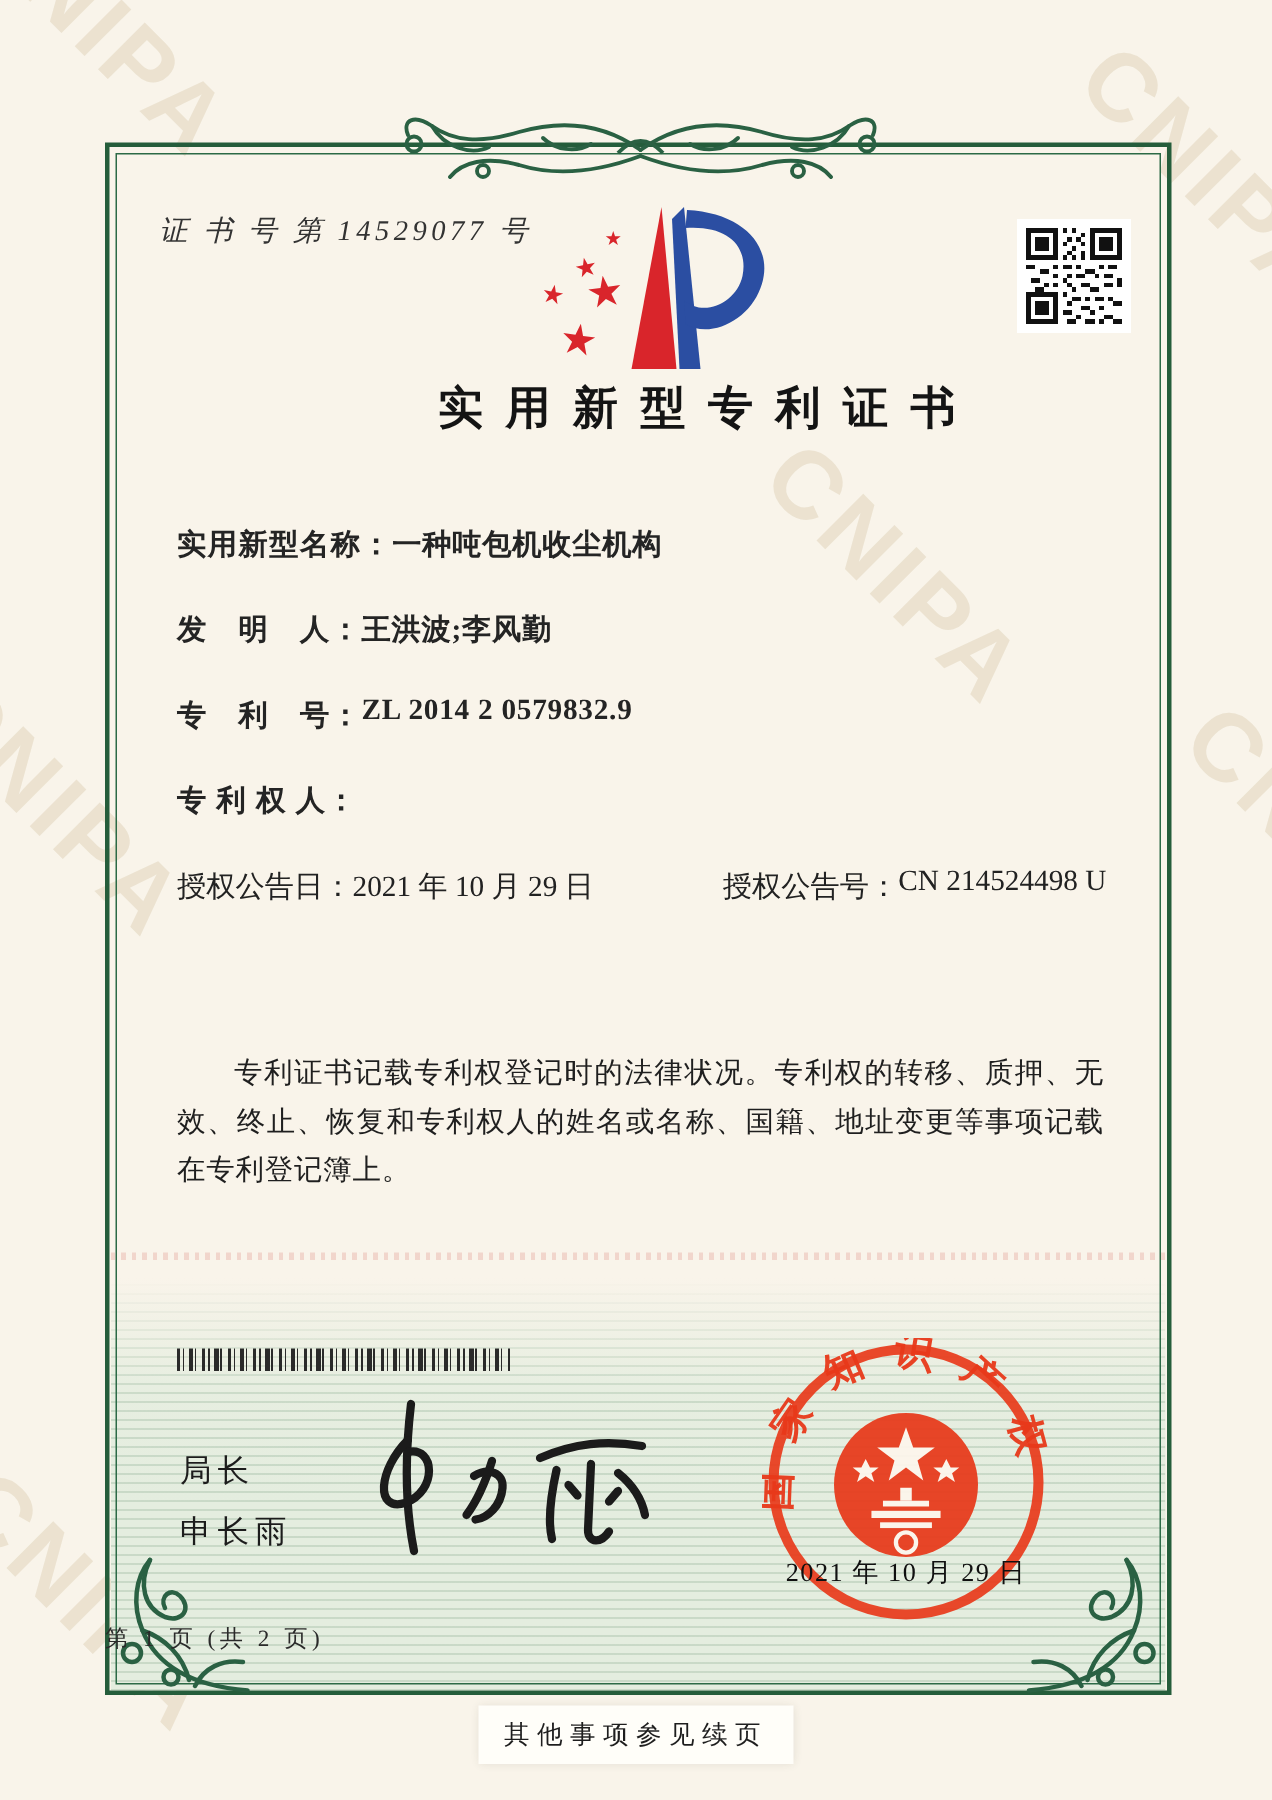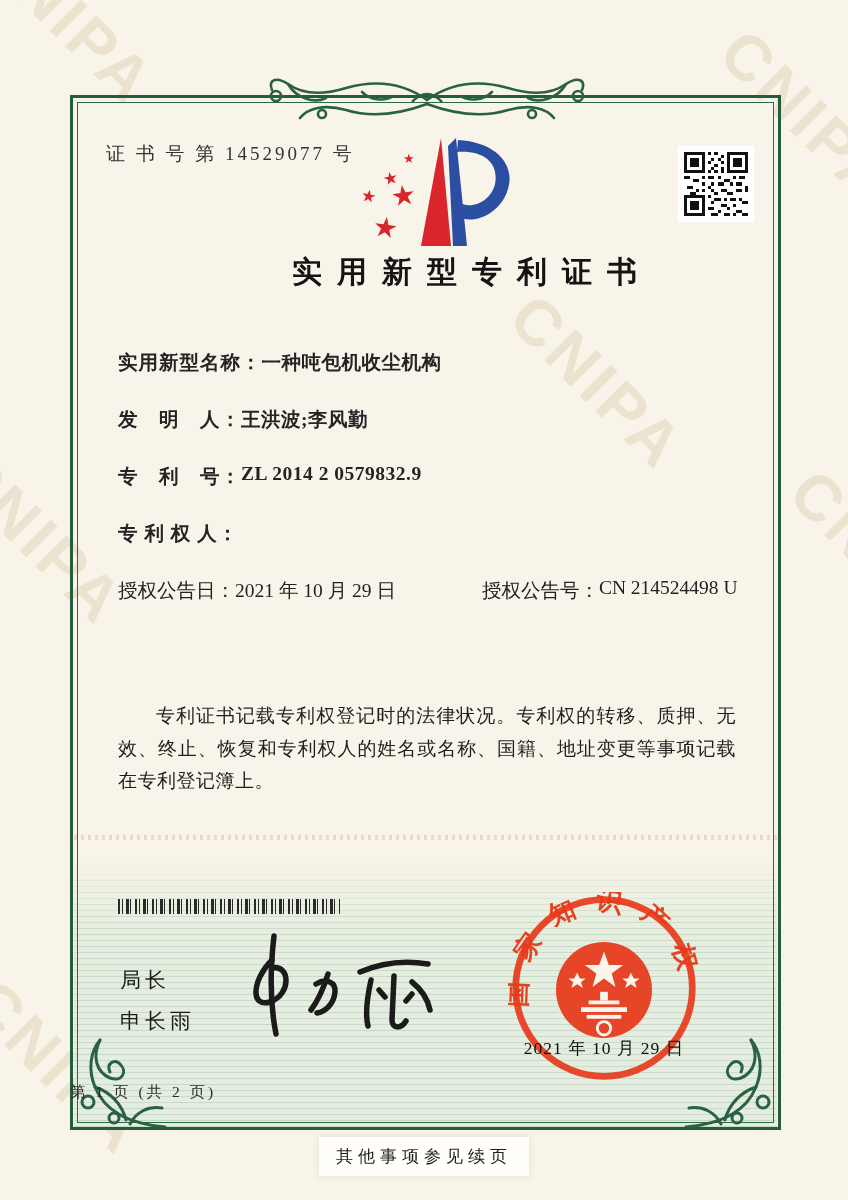--- a/index.html
+++ b/index.html
@@ -39,21 +39,21 @@
   
   .frame {
     position:absolute; left:70px; top:95px; width:711px; height:1035px;
     border:3px solid #255d3b; z-index:3; pointer-events:none;
   }
   .frame .inner { position:absolute; inset:4px; border:1px solid #2c6a46; }
   .flourish { position:absolute; z-index:4; pointer-events:none; }
   
   .cert-no {
     position:absolute; left:106px; top:141px; z-index:5;
-    font-size:19px; letter-spacing:3px; color:#333;
+    font-size:19px; letter-spacing:3px; color:#333;font-style:italic;
   }
   .logo { position:absolute; left:345px; top:130px; width:180px; height:120px; z-index:5; }
   .logo .star { position:absolute; color:#d9252b; line-height:1; }
   .qr {
     position:absolute; left:678px; top:146px; width:76px; height:76px; z-index:5;
     background:#fff; padding:6px;
   }
   .qr svg { width:64px; height:64px; display:block; }
   .title {
     position:absolute; left:70px; top:252px; width:789px; z-index:5;

